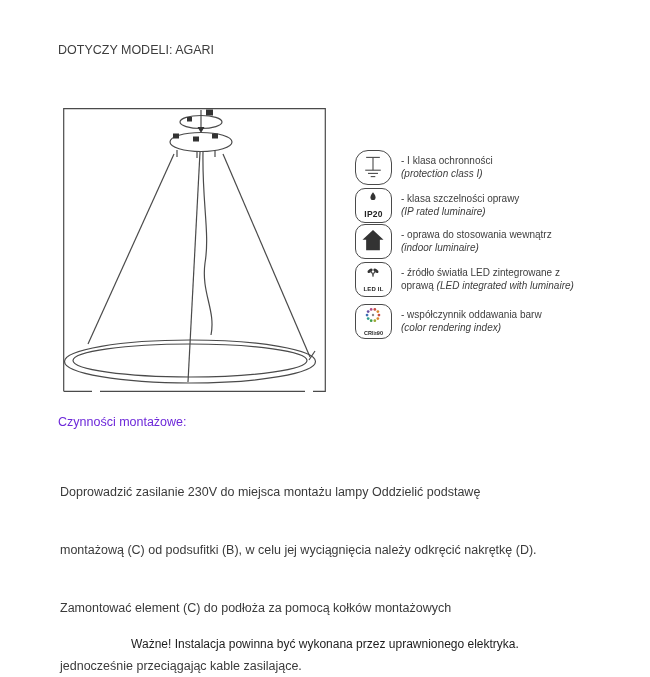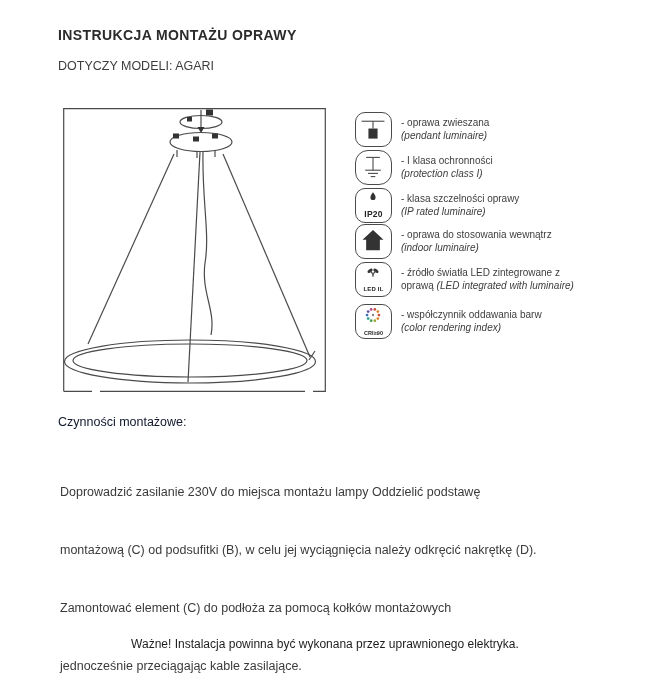--- a/index.html
+++ b/index.html
@@ -27,37 +27,36 @@
   .badge-ip{bottom:3px;font-size:8.5px;letter-spacing:.2px;}
   .badge-led{bottom:4px;font-size:6px;letter-spacing:.2px;}
   .badge-cri{bottom:2.5px;font-size:5.5px;letter-spacing:.1px;}
   .sym-text{font-size:10px;line-height:13px;color:#3d3d3d;padding-top:4px;}
   .sym-text .en{font-style:italic;}
   .sym-text .en.block{display:block;}
   .w200{width:200px;}
   .w155{width:158px;}
   .w172{width:176px;}
 
-  .assembly-heading{position:absolute;left:58px;top:415px;font-size:12.5px;color:#0f172a;}
+  .assembly-heading{position:absolute;left:58px;top:415px;font-size:12.5px;color:#6d28d9;}
   .steps{
     position:absolute;left:60px;top:444px;width:575px;
     font-size:12.5px;line-height:19.4px;color:#3a3a3a;white-space:pre-wrap;
   }
   .warning{
     position:absolute;left:0;right:0;top:637px;text-align:center;
     font-size:12px;color:#1d1d1d;
   }
   svg .ln{stroke:#4a4a4a;stroke-width:1.2;fill:none;}
   svg .fl{fill:#333;stroke:none;}
 </style>
 </head>
 <body>
 
 <div class="header">
-  <div class="title">INSTRUKCJA MONTAŻU OPRAWY</div>
   <div class="subtitle">DOTYCZY MODELI: AGARI</div>
 </div>
 
 <div class="diagram">
   <svg width="263" height="284" viewBox="0 0 263 284">
 
     <path class="ln" stroke-width="1.4" d="M0.7,283.3 L0.7,0.7 L262.3,0.7 L262.3,283.3 L250,283.3 M242,283.3 L37,283.3 M29,283.3 L0.7,283.3"></path>
 
     <ellipse class="ln" cx="138" cy="14" rx="21" ry="6.5"></ellipse>
     <rect class="fl" x="143" y="1.5" width="7" height="6"></rect>
@@ -79,33 +78,20 @@
     <path class="ln" d="M140,44 C139,95 147,125 142,155 C138,185 153,202 148,227"></path>
     <line class="ln" x1="252" y1="243" x2="246" y2="252"></line>
 
     <ellipse class="ln" cx="127" cy="253.5" rx="125.5" ry="21.5"></ellipse>
     <ellipse class="ln" cx="127" cy="252.5" rx="117" ry="16.5"></ellipse>
   </svg>
 </div>
 
 <div class="symbols">
 
-  <div class="sym-row" style="top:2px">
-    <div class="sym-icon">
-      <svg width="34" height="32" viewBox="0 0 37 35">
-        <line class="ln" x1="6" y1="9" x2="31" y2="9"></line>
-        <line class="ln" x1="18.5" y1="9" x2="18.5" y2="17"></line>
-        <rect class="fl" x="13.5" y="17" width="10" height="11"></rect>
-      </svg>
-    </div>
-    <div class="sym-text w200">
-      <span>- oprawa zwieszana</span>
-      <span class="en block">(pendant luminaire)</span>
-    </div>
-  </div>
 
   <div class="sym-row" style="top:40px">
     <div class="sym-icon r12">
       <svg width="34" height="32" viewBox="0 0 37 35">
         <line class="ln" x1="11" y1="7" x2="26" y2="7"></line>
         <line class="ln" x1="18.5" y1="7" x2="18.5" y2="21"></line>
         <line class="ln" x1="10" y1="21" x2="27" y2="21"></line>
         <line class="ln" x1="13" y1="24.5" x2="24" y2="24.5"></line>
         <line class="ln" x1="16" y1="28" x2="21" y2="28"></line>
       </svg>

